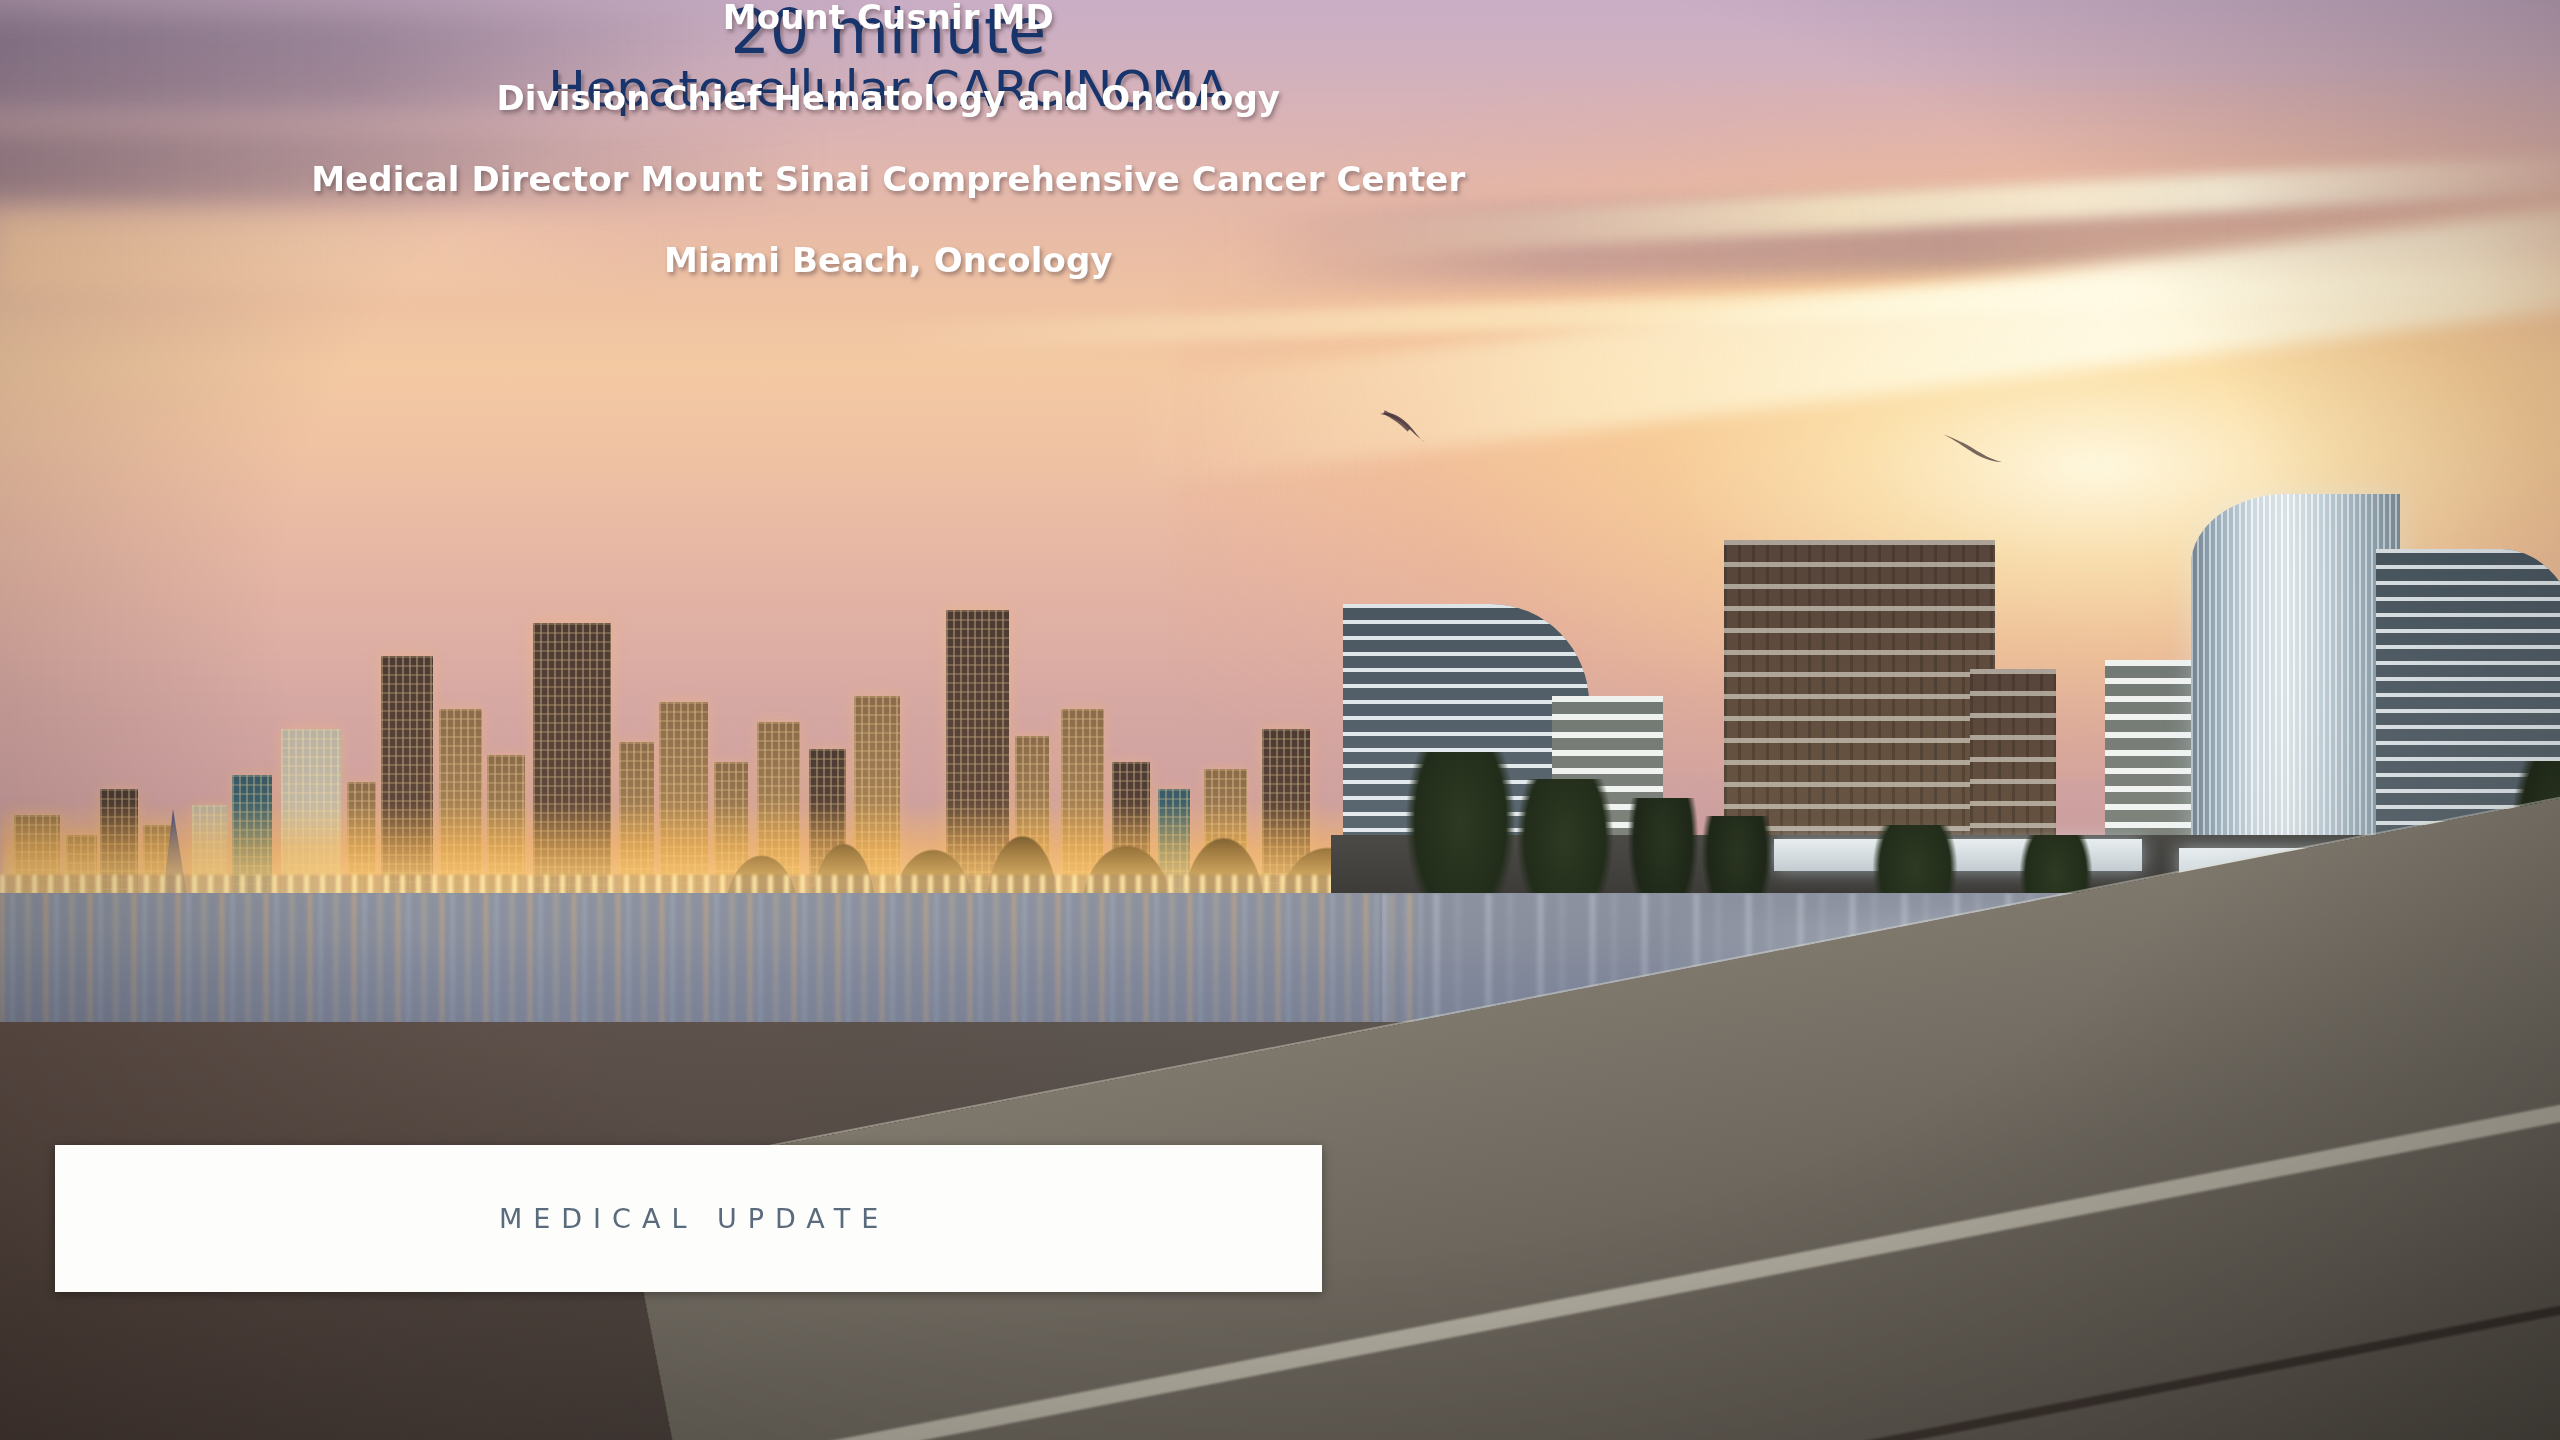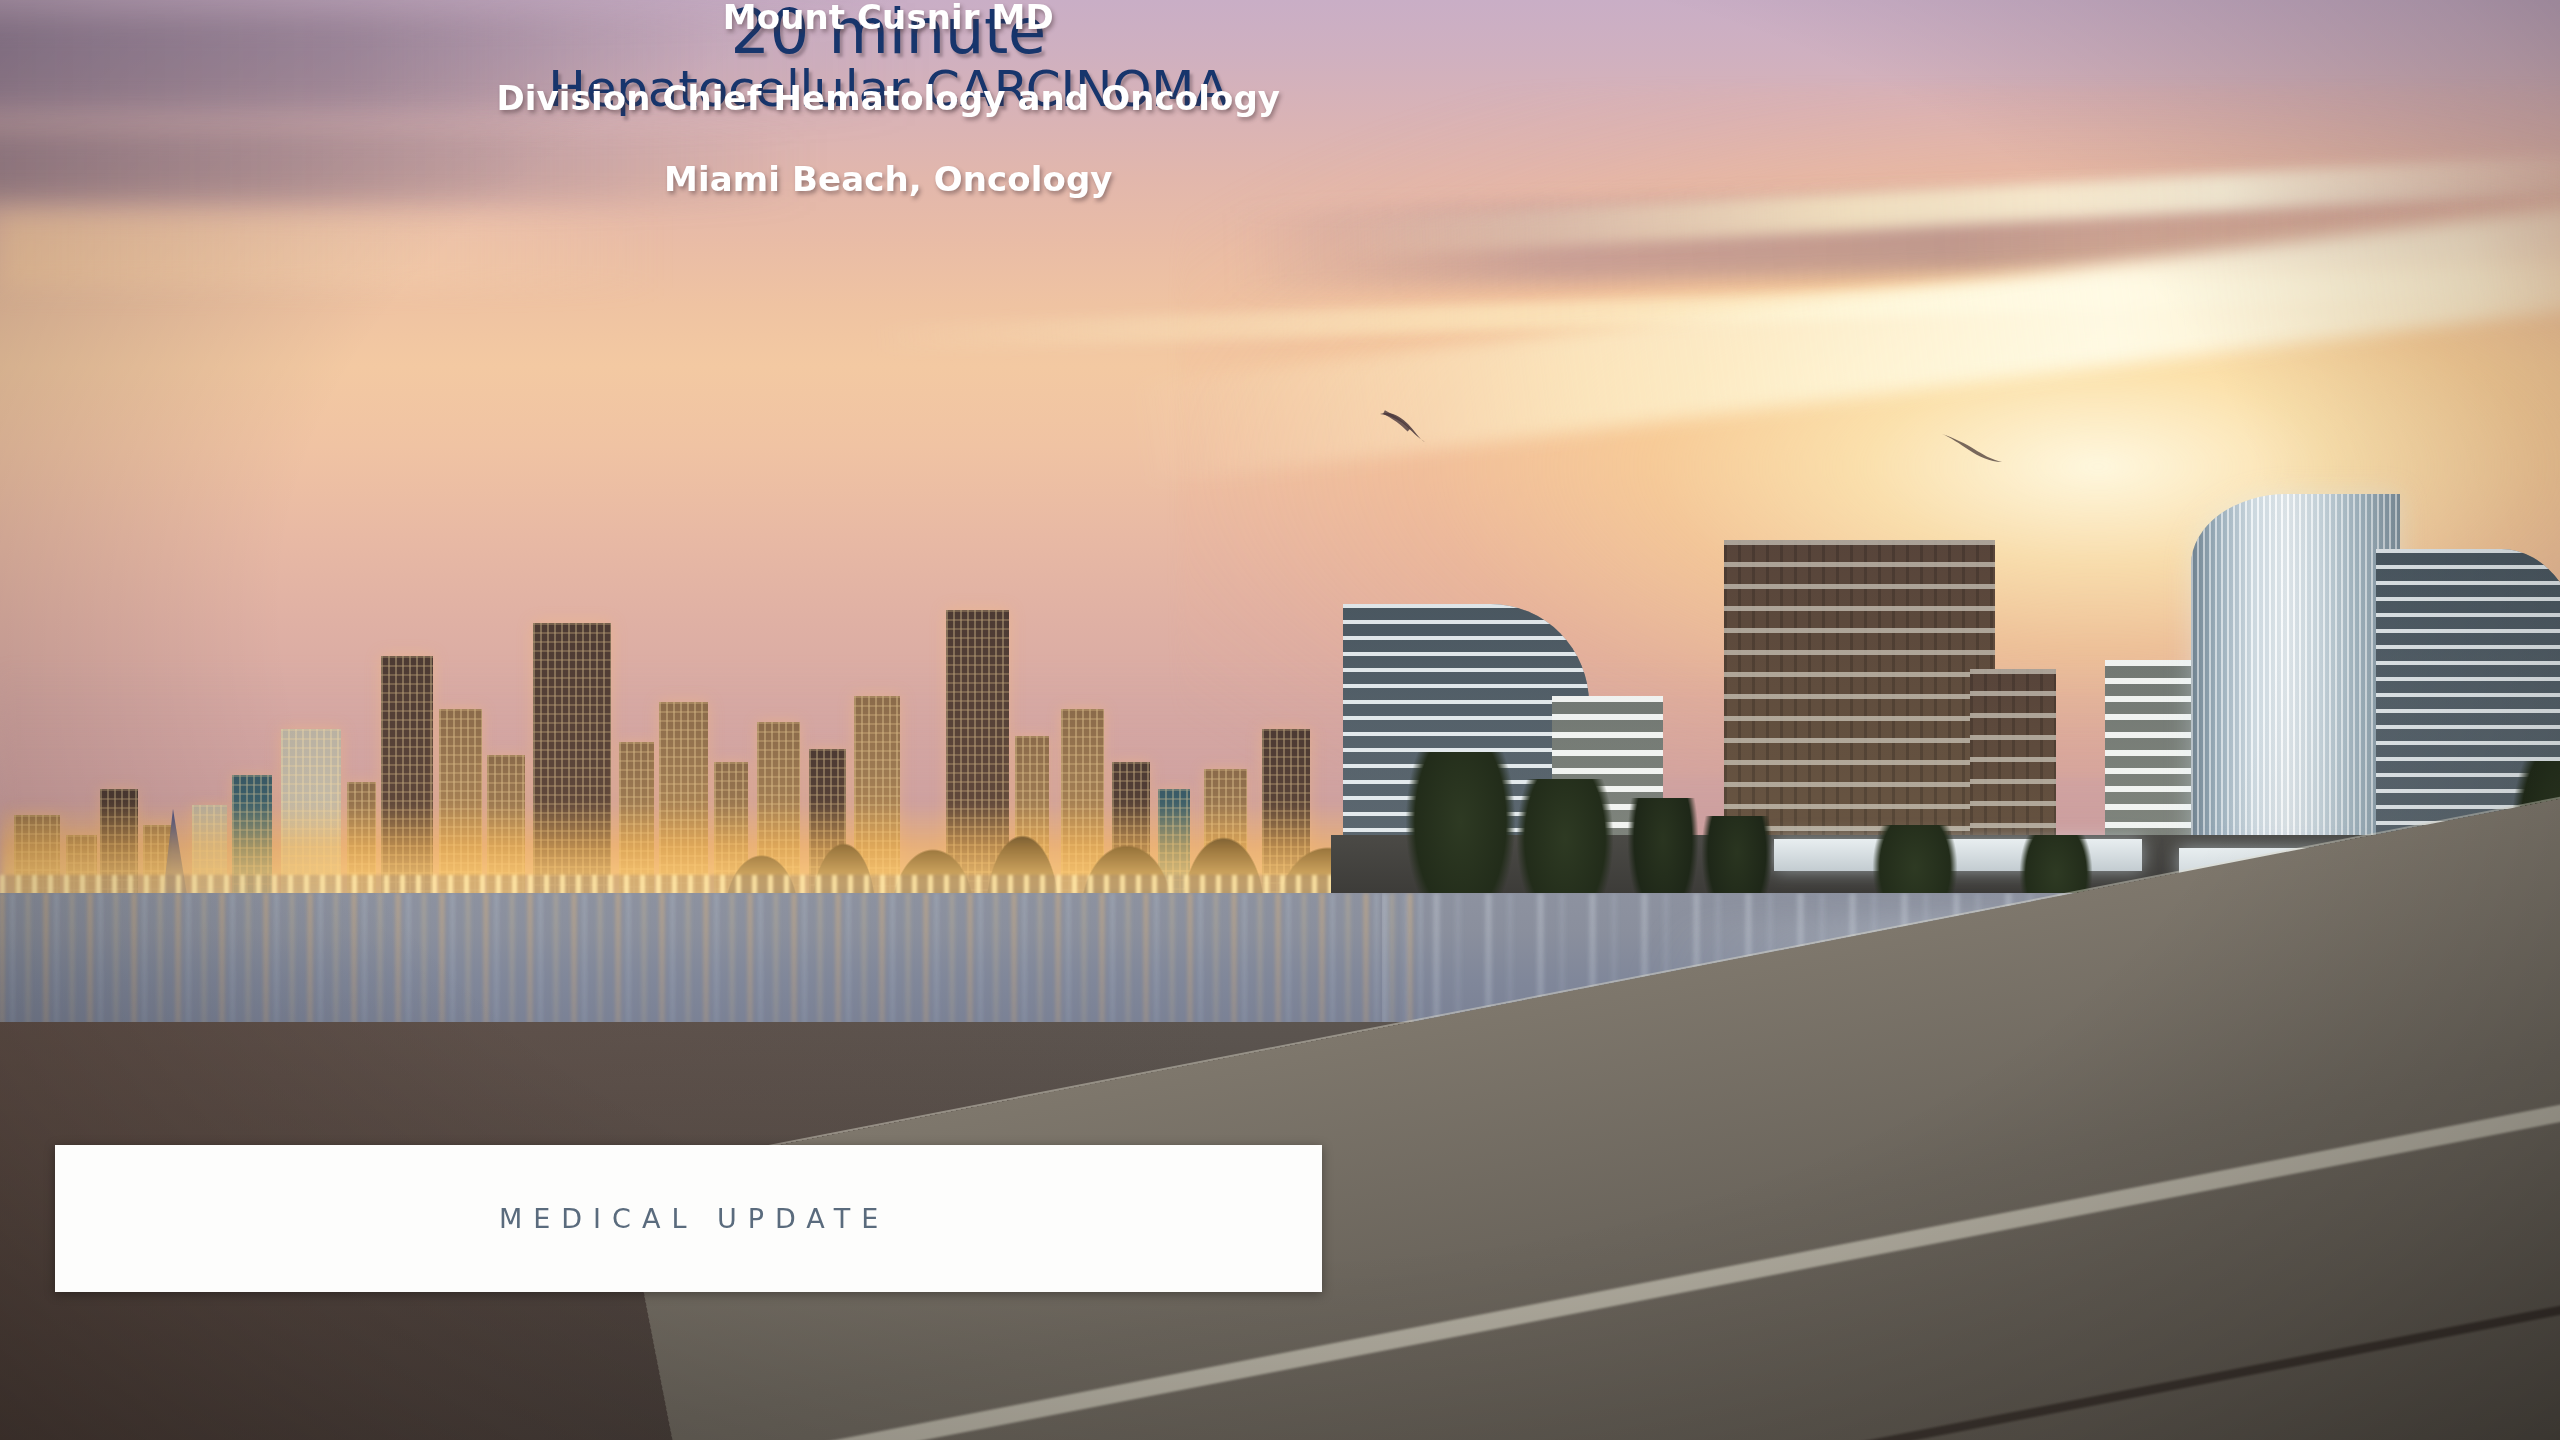--- a/index.html
+++ b/index.html
@@ -556,20 +556,21 @@
   <div class="text-block">
 
     <div class="title-area">
       <div class="title-line l1">20 minute</div>
       <div class="title-line l3">Hepatocellular CARCINOMA</div>
     </div>
 
     <div class="subtitle-area">
       <div class="sub-line">Mount Cusnir MD</div>
       <div class="sub-line">Division Chief Hematology and Oncology</div>
+      <div class="sub-line">Medical Director Mount Sinai Comprehensive Cancer Center</div>
       <div class="sub-line">Miami Beach, Oncology</div>
     </div>
   </div>
 
   <div class="logo-box">
     <div class="logo-subwordmark">MEDICAL UPDATE</div>
   </div>
 
 </div>
 

